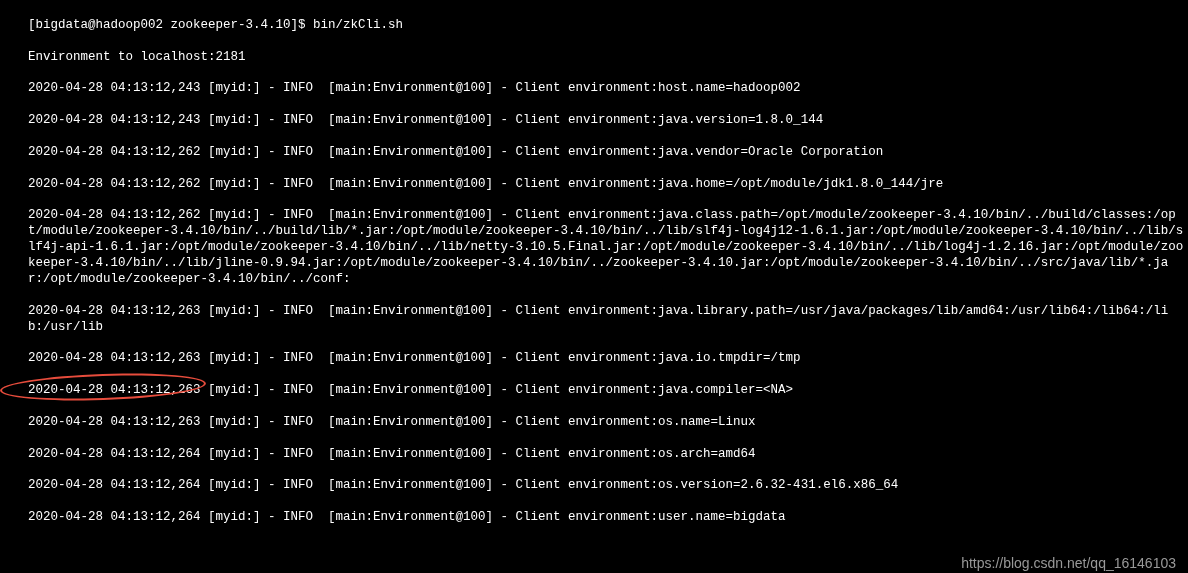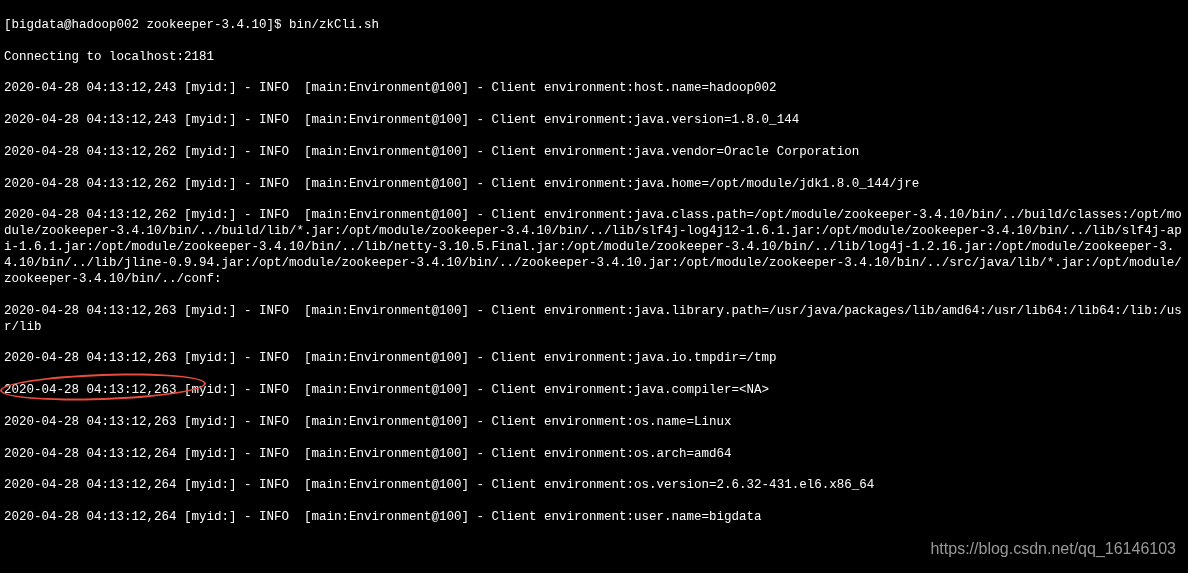--- a/index.html
+++ b/index.html
@@ -18,43 +18,44 @@
       overflow: hidden;
       position: relative;
       padding: 2px 4px;
     }
     .terminal {
       white-space: pre-wrap;
       word-break: break-all;
     }
     .line {
       display: block;
+      margin-left: 24px;
     }
     .annotation-circle {
       position: absolute;
       border: 2px solid #e74c3c;
       border-radius: 50%;
       pointer-events: none;
       transform: rotate(-2deg);
     }
     .watermark {
       position: absolute;
-      bottom: 14px;
+      bottom: 0;
       right: 12px;
       color: #999;
-      font-size: 16px;
+      font-size: 14px;
       font-family: Arial, sans-serif;
     }
   </style>
 </head>
 <body>
 
 <div class="terminal">
 <span class="line">[bigdata@hadoop002 zookeeper-3.4.10]$ bin/zkCli.sh</span>
-<span class="line">Connecting to localhost:2181</span>
+<span class="line">Environment to localhost:2181</span>
 <span class="line">2020-04-28 04:13:12,243 [myid:] - INFO  [main:Environment@100] - Client environment:host.name=hadoop002</span>
 <span class="line">2020-04-28 04:13:12,243 [myid:] - INFO  [main:Environment@100] - Client environment:java.version=1.8.0_144</span>
 <span class="line">2020-04-28 04:13:12,262 [myid:] - INFO  [main:Environment@100] - Client environment:java.vendor=Oracle Corporation</span>
 <span class="line">2020-04-28 04:13:12,262 [myid:] - INFO  [main:Environment@100] - Client environment:java.home=/opt/module/jdk1.8.0_144/jre</span>
 <span class="line">2020-04-28 04:13:12,262 [myid:] - INFO  [main:Environment@100] - Client environment:java.class.path=/opt/module/zookeeper-3.4.10/bin/../build/classes:/opt/module/zookeeper-3.4.10/bin/../build/lib/*.jar:/opt/module/zookeeper-3.4.10/bin/../lib/slf4j-log4j12-1.6.1.jar:/opt/module/zookeeper-3.4.10/bin/../lib/slf4j-api-1.6.1.jar:/opt/module/zookeeper-3.4.10/bin/../lib/netty-3.10.5.Final.jar:/opt/module/zookeeper-3.4.10/bin/../lib/log4j-1.2.16.jar:/opt/module/zookeeper-3.4.10/bin/../lib/jline-0.9.94.jar:/opt/module/zookeeper-3.4.10/bin/../zookeeper-3.4.10.jar:/opt/module/zookeeper-3.4.10/bin/../src/java/lib/*.jar:/opt/module/zookeeper-3.4.10/bin/../conf:</span>
 <span class="line">2020-04-28 04:13:12,263 [myid:] - INFO  [main:Environment@100] - Client environment:java.library.path=/usr/java/packages/lib/amd64:/usr/lib64:/lib64:/lib:/usr/lib</span>
 <span class="line">2020-04-28 04:13:12,263 [myid:] - INFO  [main:Environment@100] - Client environment:java.io.tmpdir=/tmp</span>
 <span class="line">2020-04-28 04:13:12,263 [myid:] - INFO  [main:Environment@100] - Client environment:java.compiler=&lt;NA&gt;</span>
 <span class="line">2020-04-28 04:13:12,263 [myid:] - INFO  [main:Environment@100] - Client environment:os.name=Linux</span>
 <span class="line">2020-04-28 04:13:12,264 [myid:] - INFO  [main:Environment@100] - Client environment:os.arch=amd64</span>

